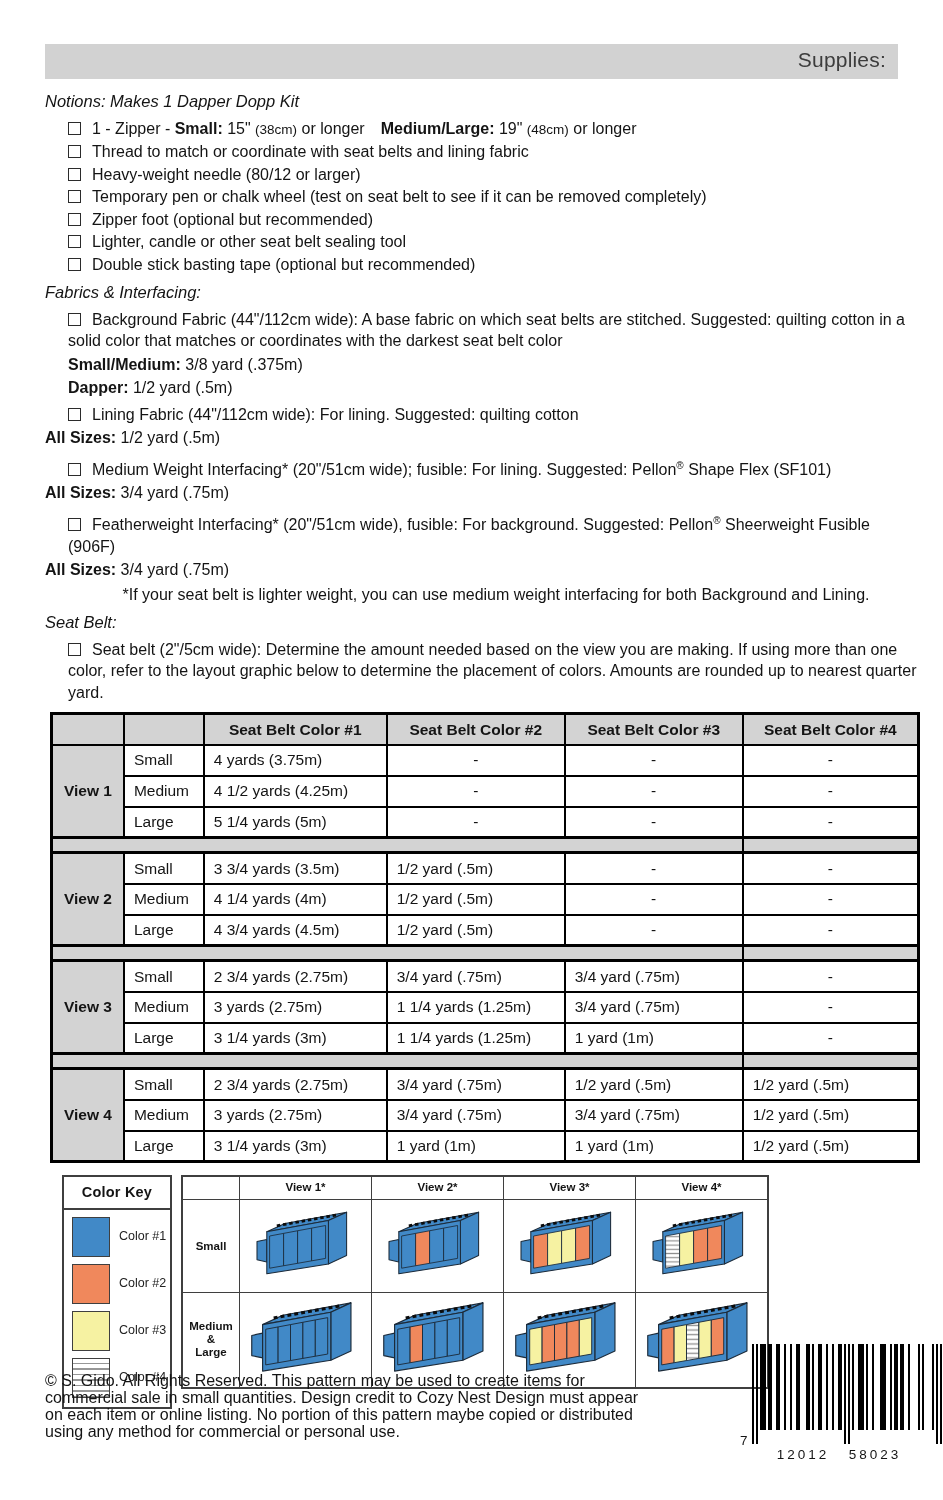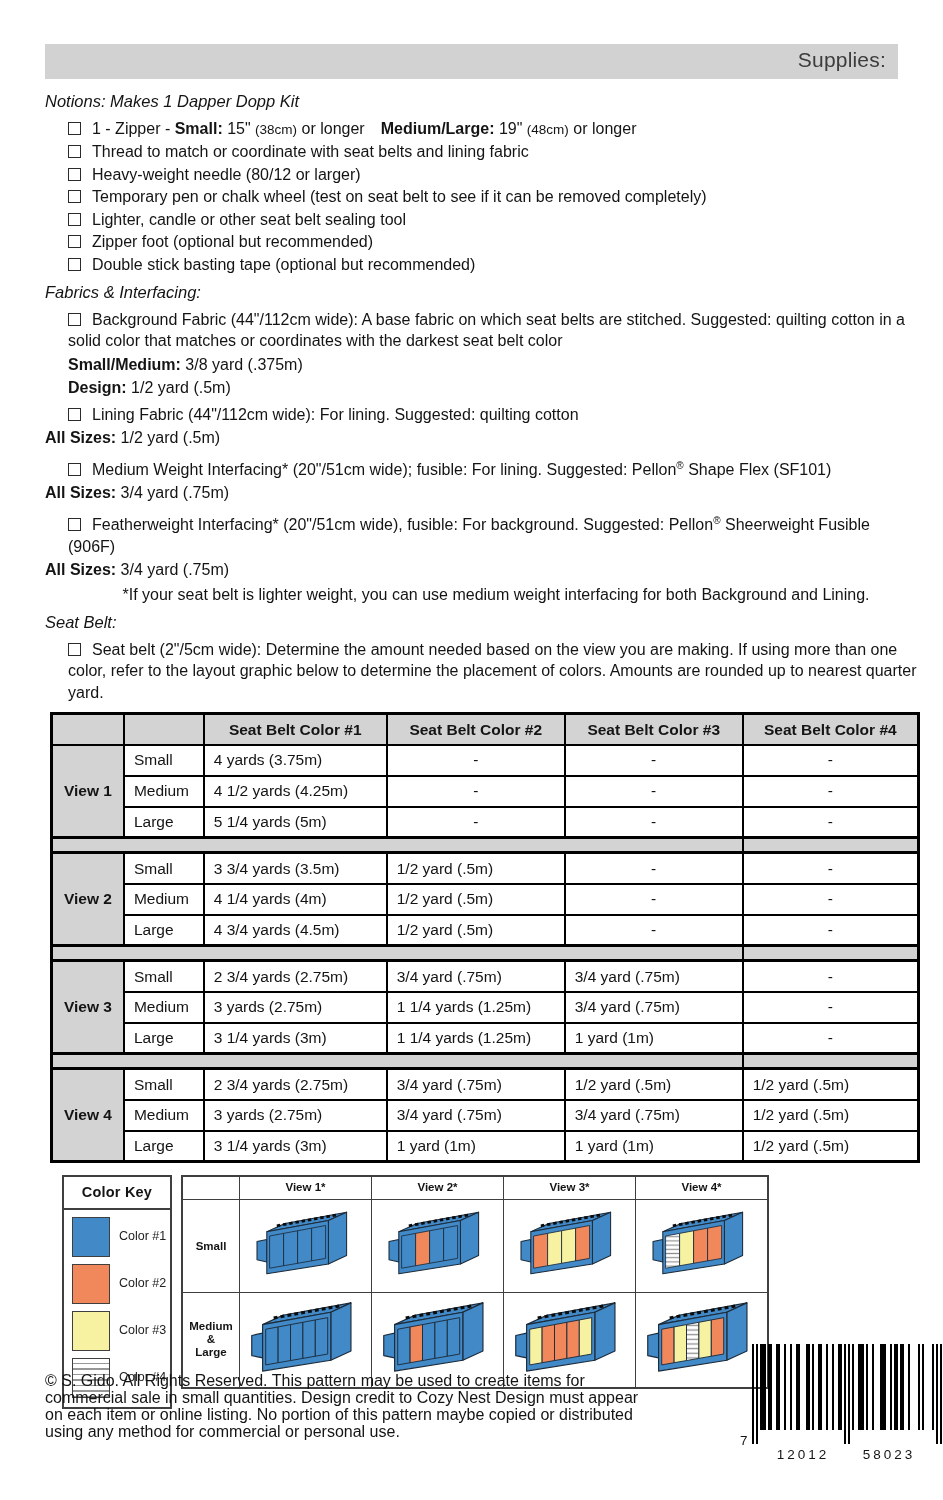--- a/index.html
+++ b/index.html
@@ -47,21 +47,21 @@
   table.views th{font-size:11.5px;font-weight:bold;height:22px;padding:0 4px;background:#fff;}
   td.vlabel{font-size:11.5px;font-weight:bold;text-align:center;width:54px;
             white-space:pre-line;line-height:13px;background:#fff;}
   td.bag-cell{width:127px;height:88px;text-align:center;vertical-align:middle;background:#fff;padding:2px;}
   
   .copyright{position:absolute;left:45px;top:1372px;width:612px;font-size:16px;line-height:17px;}
   .barcode{position:absolute;left:752px;top:1344px;width:190px;height:118px;}
   .bc-num{position:absolute;font-size:13.5px;background:#fff;padding:0 1px;}
   .bc-left{left:-13px;bottom:14px;}
   .bc-g1{left:14px;bottom:0px;width:72px;text-align:center;letter-spacing:3px;}
-  .bc-g2{left:100px;bottom:0px;width:72px;text-align:center;letter-spacing:3px;}
+  .bc-g2{left:86px;bottom:0px;width:72px;text-align:center;letter-spacing:3px;}
   .defs-holder{position:absolute;width:0;height:0;overflow:hidden;}
 </style>
 </head>
 <body>
 
 <div class="page">
 
   <svg class="defs-holder" aria-hidden="true">
     <defs>
       <pattern id="hstripe" width="8" height="6" patternUnits="userSpaceOnUse">
@@ -77,32 +77,32 @@
 
     <div class="section-heading">Notions: Makes 1 Dapper Dopp Kit</div>
 
     <ul class="checklist">
       <li class="item">
         <span class="checkbox"></span><span>1 - Zipper - </span><span class="b">Small:</span><span> 15" </span><span class="sm">(38cm)</span><span> or longer</span><span class="b gap-left">Medium/Large:</span><span> 19" </span><span class="sm">(48cm)</span><span> or longer</span>
       </li>
       <li class="item"><span class="checkbox"></span><span>Thread to match or coordinate with seat belts and lining fabric</span></li>
       <li class="item"><span class="checkbox"></span><span>Heavy-weight needle (80/12 or larger)</span></li>
       <li class="item"><span class="checkbox"></span><span>Temporary pen or chalk wheel (test on seat belt to see if it can be removed completely)</span></li>
+      <li class="item"><span class="checkbox"></span><span>Zipper foot (optional but recommended)</span></li>
       <li class="item"><span class="checkbox"></span><span>Lighter, candle or other seat belt sealing tool</span></li>
-      <li class="item"><span class="checkbox"></span><span>Zipper foot (optional but recommended)</span></li>
       <li class="item"><span class="checkbox"></span><span>Double stick basting tape (optional but recommended)</span></li>
     </ul>
 
     <div class="section-heading">Fabrics &amp; Interfacing:</div>
 
     <div class="item">
       <span class="checkbox"></span><span>Background Fabric (44"/112cm wide):  A base fabric on which seat belts are stitched. Suggested: quilting cotton in a solid color that matches or coordinates with the darkest seat belt color</span>
     </div>
     <div class="size-line"><span class="b">Small/Medium:</span><span> 3/8 yard (.375m)</span></div>
-    <div class="size-line"><span class="b">Design:</span><span> 1/2 yard (.5m)</span></div>
+    <div class="size-line"><span class="b">Dapper:</span><span> 1/2 yard (.5m)</span></div>
 
     <div class="item" style="margin-top:4px">
       <span class="checkbox"></span><span>Lining Fabric (44"/112cm wide): For lining. Suggested: quilting cotton</span>
     </div>
     <div class="size-line" style="padding-left:0"><span class="b">All Sizes:</span><span>  1/2 yard (.5m)</span></div>
 
     <div class="item" style="margin-top:5px">
       <span class="checkbox"></span><span>Medium Weight Interfacing* (20"/51cm wide); fusible: For lining. Suggested: Pellon</span><sup>®</sup><span> Shape Flex (SF101)</span>
     </div>
     <div class="size-line" style="padding-left:0"><span class="b">All Sizes:</span><span> 3/4 yard (.75m)</span></div>

